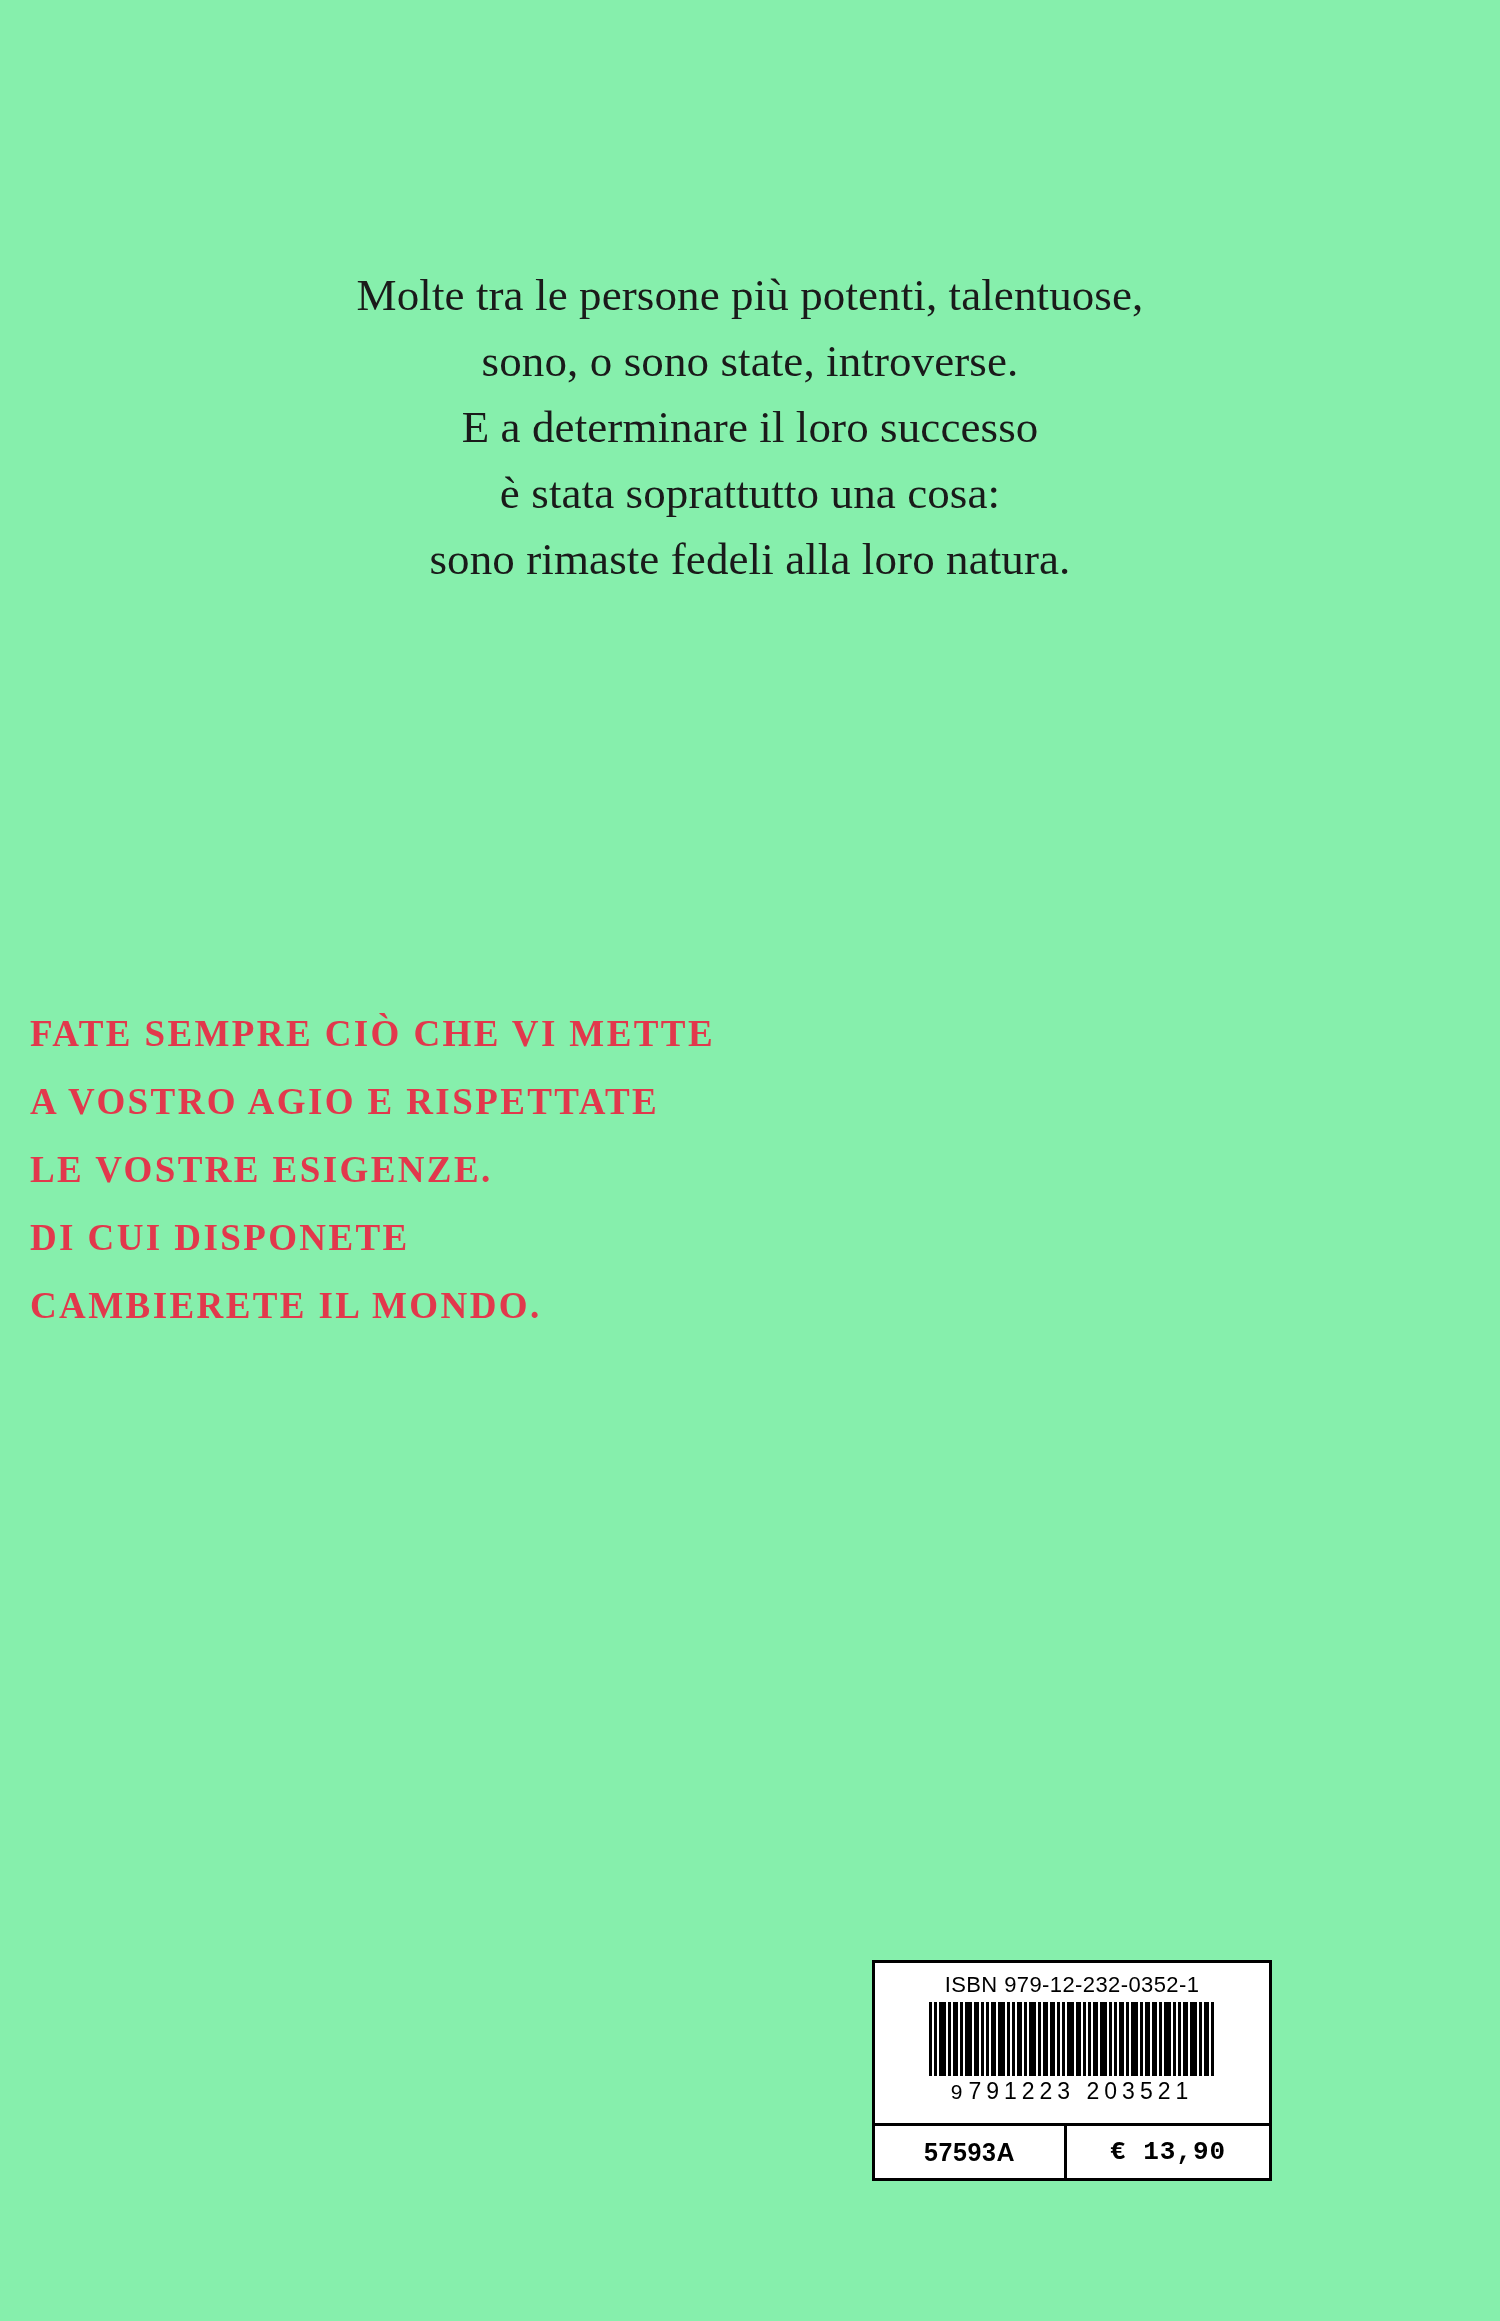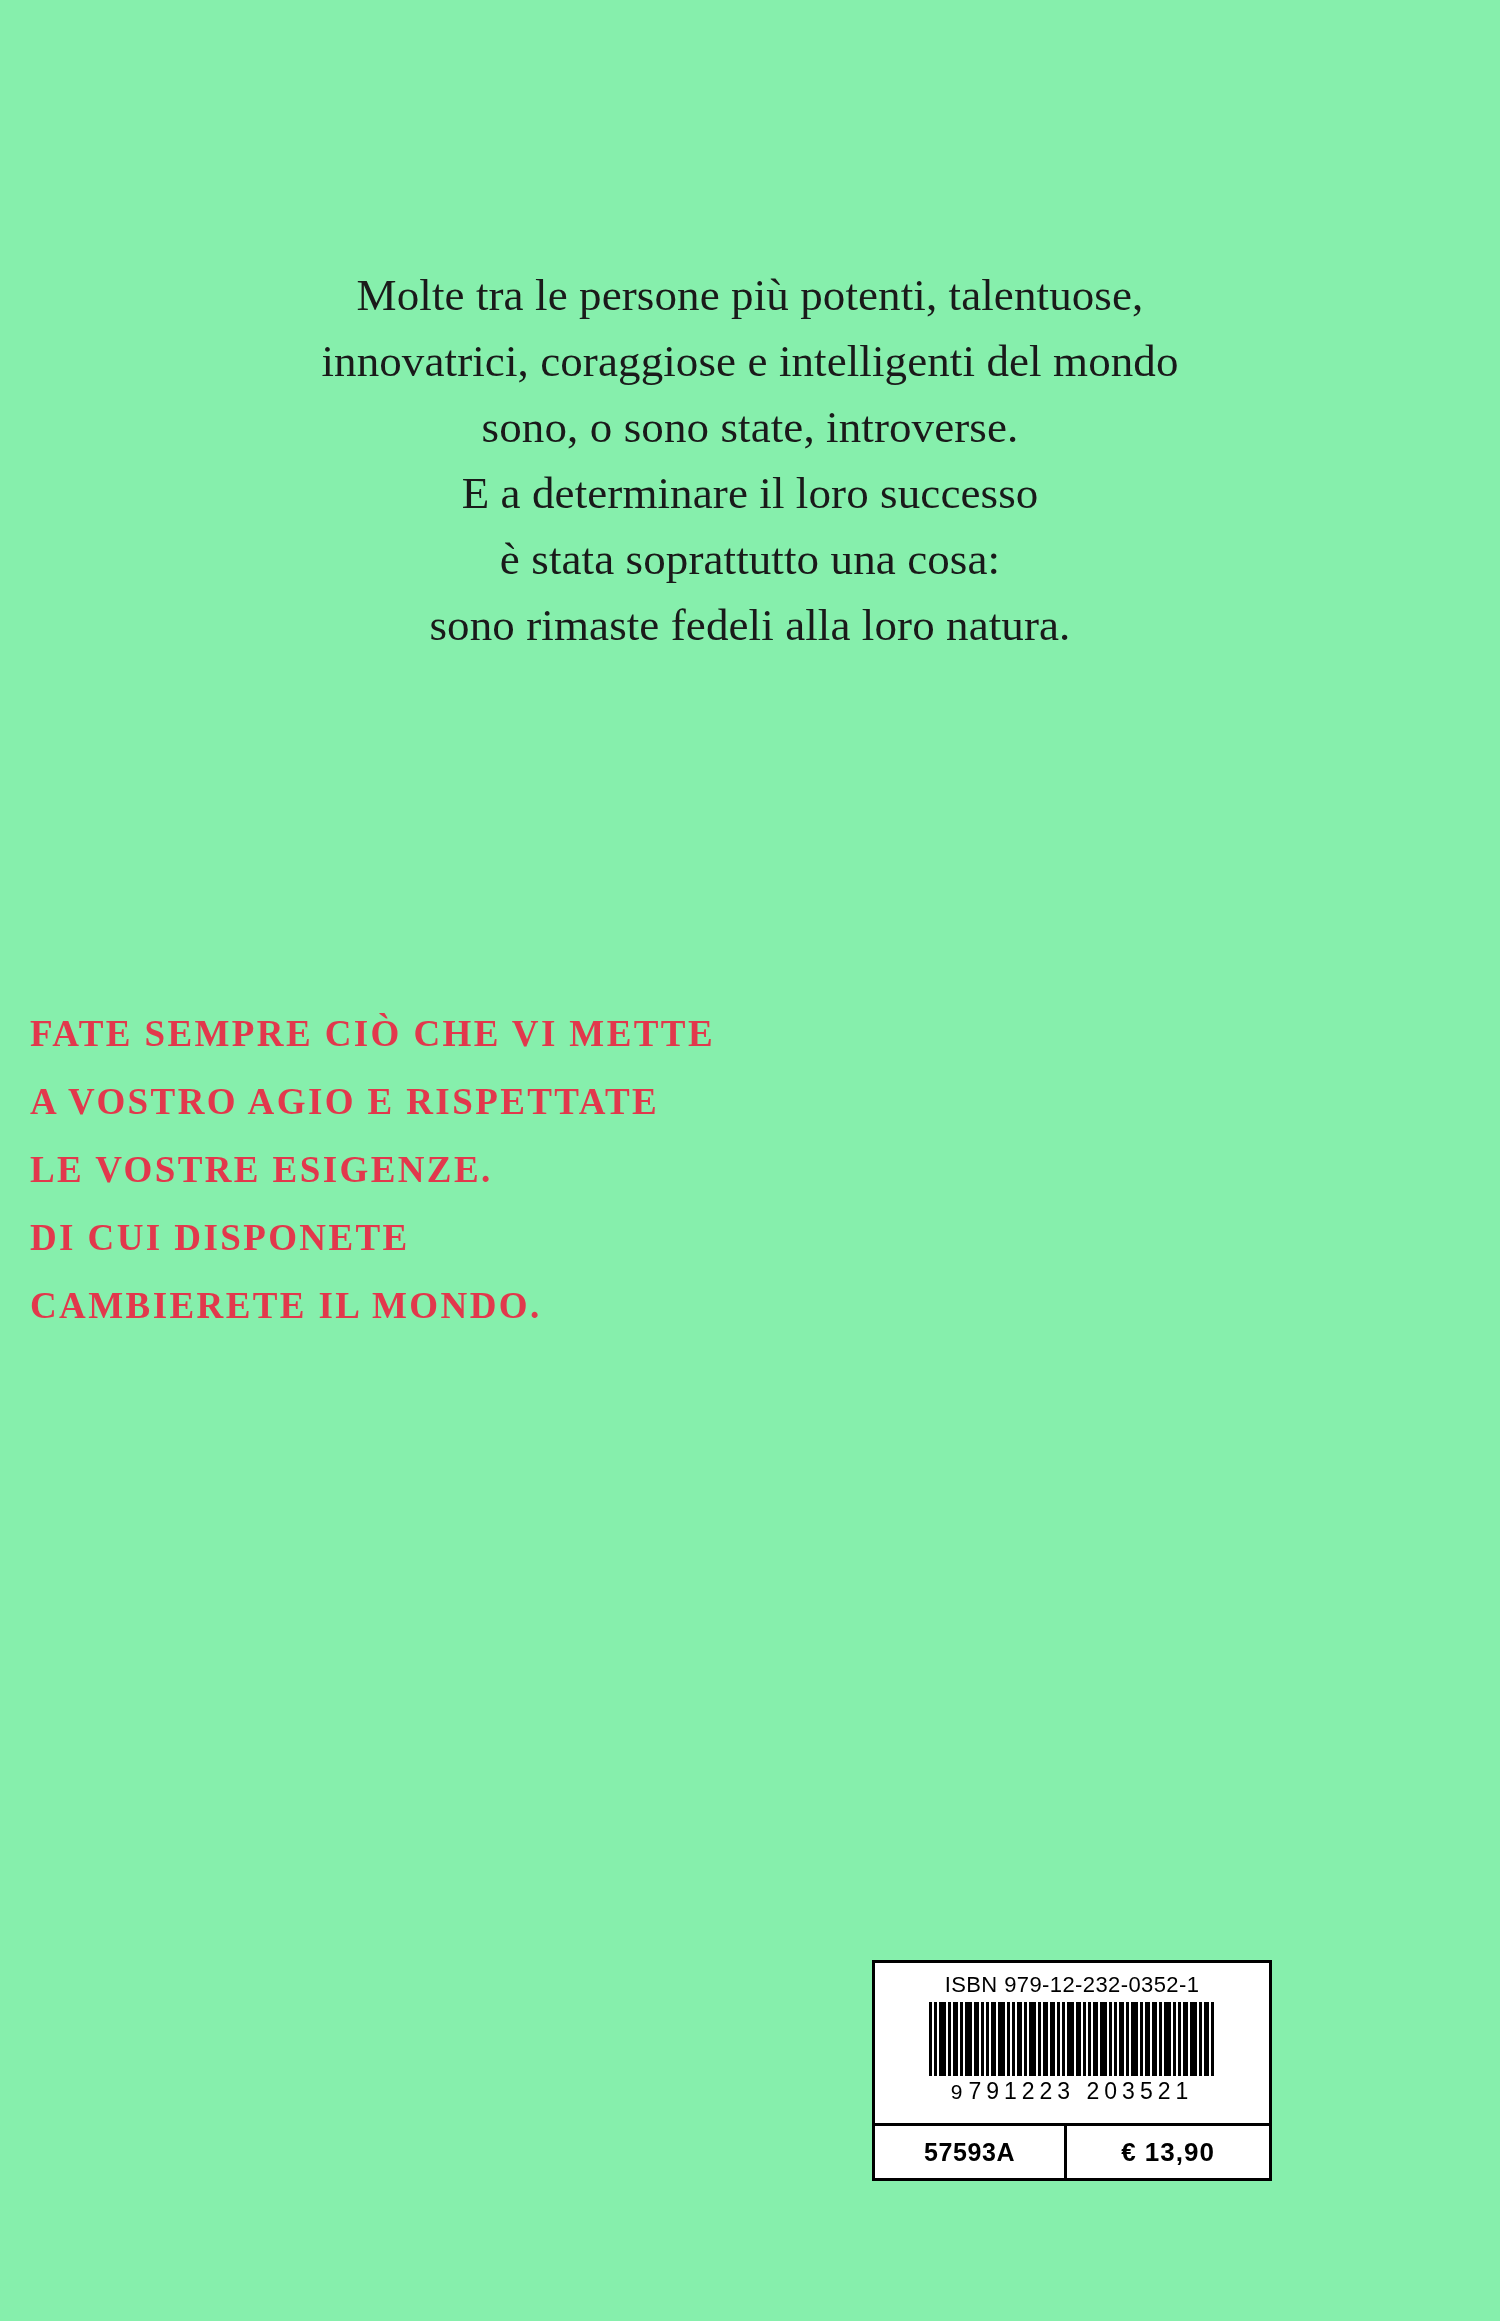--- a/index.html
+++ b/index.html
@@ -134,35 +134,34 @@
     font-size: 25px;
     letter-spacing: 0.6px;
     color: #000;
     border-right: 3px solid #000000;
   }
   .price-cell {
     flex: 1;
     display: flex;
     align-items: center;
     justify-content: center;
-    font-family: Liberation Sans, sans-serif;
+    font-family: Liberation Mono, monospace;
     font-weight: bold;
     font-size: 26px;
     letter-spacing: 1px;
     color: #000;
   }
 </style>
 </head>
 <body>
 
 <div class="page">
 
   <div class="blurb">
     <span class="line">Molte tra le persone più potenti, talentuose,</span>
-    <span class="line">innovatrici, coraggiose e intelligenti del mondo</span>
     <span class="line">sono, o sono state, introverse.</span>
     <span class="line">E a determinare il loro successo</span>
     <span class="line">è stata soprattutto una cosa:</span>
     <span class="line">sono rimaste fedeli alla loro natura.</span>
   </div>
 
   <div class="quote">
     <span class="line">FATE SEMPRE CIÒ CHE VI METTE</span>
     <span class="line">A VOSTRO AGIO E RISPETTATE</span>
     <span class="line">LE VOSTRE ESIGENZE.</span>

